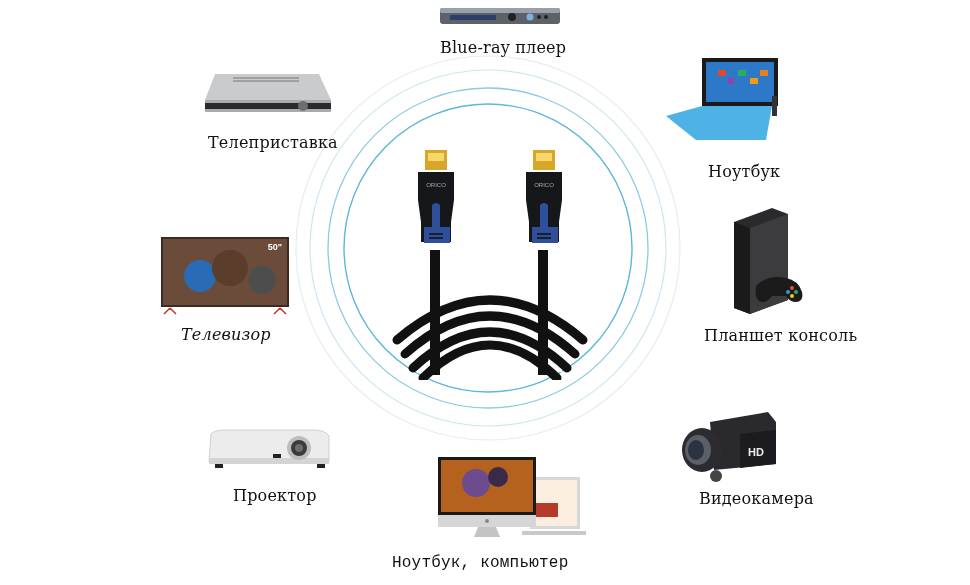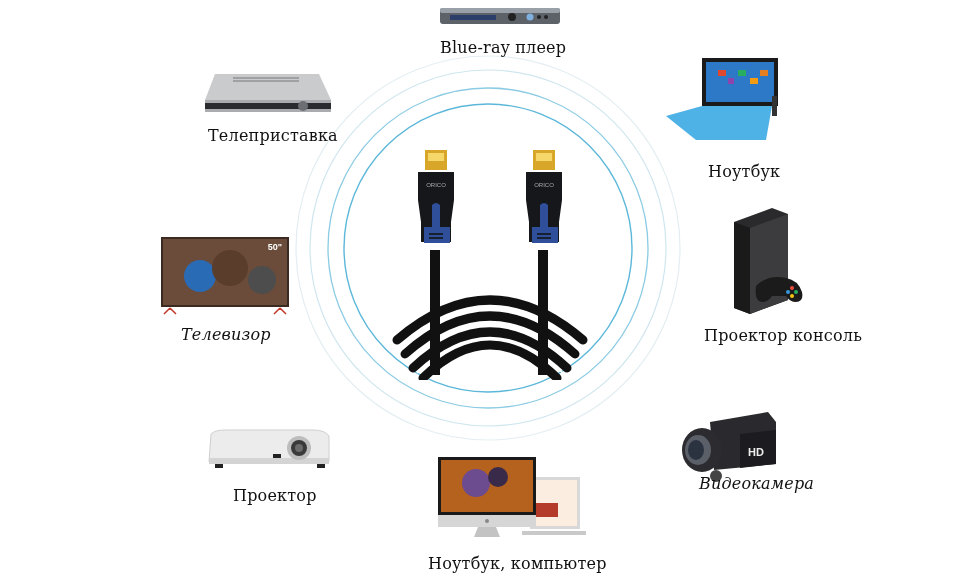--- a/index.html
+++ b/index.html
@@ -79,21 +79,21 @@
     <path d="M12 4 h104 l12 26 h-126 z" fill="#c9cbcd"></path>
     <g stroke="#777" stroke-width="1">
         <line x1="30" y1="8" x2="96" y2="8"></line>
         <line x1="30" y1="11" x2="96" y2="11"></line>
       </g>
     <rect x="2" y="30" width="126" height="12" fill="#a9abae"></rect>
     <rect x="2" y="33" width="126" height="6" fill="#2a2b2e"></rect>
     <circle cx="100" cy="36" r="5" fill="#6b6e72"></circle>
   </svg>
 </div>
-<div class="label" style="left:208px;top:126px;">Телеприставка</div>
+<div class="label" style="left:208px;top:133px;">Телеприставка</div>
 
 <div class="dev" style="left:664px;top:56px;">
   <svg width="118" height="90" viewBox="0 0 118 90">
     <path d="M38 2 h76 v48 h-76 z" fill="#1a1a1a"></path>
     <rect x="42" y="6" width="68" height="40" fill="#2d79c7"></rect>
     <g fill="#e0492f">
         <rect x="54" y="14" width="8" height="6"></rect>
         <rect x="64" y="22" width="6" height="6" fill="#8e44ad"></rect>
         <rect x="74" y="14" width="8" height="6" fill="#27ae60"></rect>
         <rect x="86" y="22" width="8" height="6" fill="#f39c12"></rect>
@@ -123,21 +123,21 @@
     <path d="M4 16 L42 2 L58 8 L58 94 L20 108 L4 102 Z" fill="#2a2a2c"></path>
     <path d="M20 22 L58 8 L58 94 L20 108 Z" fill="#3c3c3f"></path>
     <path d="M4 16 L20 22 L20 108 L4 102 Z" fill="#1a1a1b"></path>
     <path d="M26 80 q12 -12 30 -8 q12 2 16 14 q2 10 -6 10 q-6 0 -10 -6 h-14 q-4 6 -10 6 q-8 0 -6 -16 z" fill="#1b1b1c"></path>
     <circle cx="62" cy="82" r="2" fill="#e74c3c"></circle>
       <circle cx="58" cy="86" r="2" fill="#3498db"></circle>
       <circle cx="66" cy="86" r="2" fill="#27ae60"></circle>
       <circle cx="62" cy="90" r="2" fill="#f1c40f"></circle>
   </svg>
 </div>
-<div class="label" style="left:704px;top:326px;">Проектор консоль</div>
+<div class="label" style="left:704px;top:326px;">Планшет консоль</div>
 
 <div class="dev" style="left:205px;top:428px;">
   <svg width="128" height="44" viewBox="0 0 128 44">
     <path d="M6 6 Q10 2 20 2 H108 Q120 2 124 8 L124 34 H4 Z" fill="#ececec" stroke="#cfcfcf"></path>
     <rect x="4" y="30" width="120" height="6" fill="#d4d4d4"></rect>
     <circle cx="94" cy="20" r="12" fill="#bdbdbd"></circle>
     <circle cx="94" cy="20" r="8" fill="#3a3a3a"></circle>
     <circle cx="94" cy="20" r="4" fill="#6b6b6b"></circle>
     <rect x="68" y="26" width="8" height="4" fill="#222"></rect>
     <rect x="10" y="36" width="8" height="4" fill="#222"></rect>
@@ -150,32 +150,32 @@
   <svg width="100" height="76" viewBox="0 0 100 76">
     <path d="M30 12 L88 2 L96 12 L96 54 L34 60 Z" fill="#2a2a2e"></path>
     <path d="M60 24 L96 20 L96 54 L60 58 Z" fill="#1c1c20"></path>
     <ellipse cx="22" cy="40" rx="20" ry="22" fill="#2c2c30"></ellipse>
     <ellipse cx="18" cy="40" rx="13" ry="15" fill="#5a5f68"></ellipse>
     <ellipse cx="16" cy="40" rx="8" ry="10" fill="#2b3240"></ellipse>
     <text x="68" y="46" font-size="11" font-weight="bold" fill="#eee" font-family="Liberation Sans,sans-serif">HD</text>
     <circle cx="36" cy="66" r="6" fill="#444"></circle>
   </svg>
 </div>
-<div class="label" style="left:699px;top:474px;font-style:italic;">Видеокамера</div>
+<div class="label" style="left:699px;top:489px;">Видеокамера</div>
 
 <div class="dev" style="left:436px;top:455px;">
   <svg width="150" height="88" viewBox="0 0 150 88">
 
     <rect x="94" y="22" width="50" height="52" fill="#d8d8d8"></rect>
     <rect x="97" y="25" width="44" height="46" fill="#fbeee0"></rect>
     <rect x="100" y="48" width="22" height="14" fill="#b43a2a"></rect>
     <path d="M86 76 H150 V80 H86 Z" fill="#c9c9c9"></path>
 
     <rect x="2" y="2" width="98" height="62" fill="#1a1a1a"></rect>
     <rect x="5" y="5" width="92" height="52" fill="#b5621f"></rect>
     <circle cx="40" cy="28" r="14" fill="#6d4b8f"></circle>
     <circle cx="62" cy="22" r="10" fill="#3a2a4a"></circle>
     <rect x="2" y="60" width="98" height="12" fill="#d6d6d6"></rect>
     <circle cx="51" cy="66" r="2" fill="#888"></circle>
     <path d="M42 72 L60 72 L64 82 L38 82 Z" fill="#c3c3c3"></path>
   </svg>
 </div>
-<div class="label" style="left:428px;top:554px;">Ноутбук, компьютер</div>
+<div class="label" style="left:392px;top:554px;font-family:Liberation Mono, monospace;">Ноутбук, компьютер</div>
 
 </body></html>

